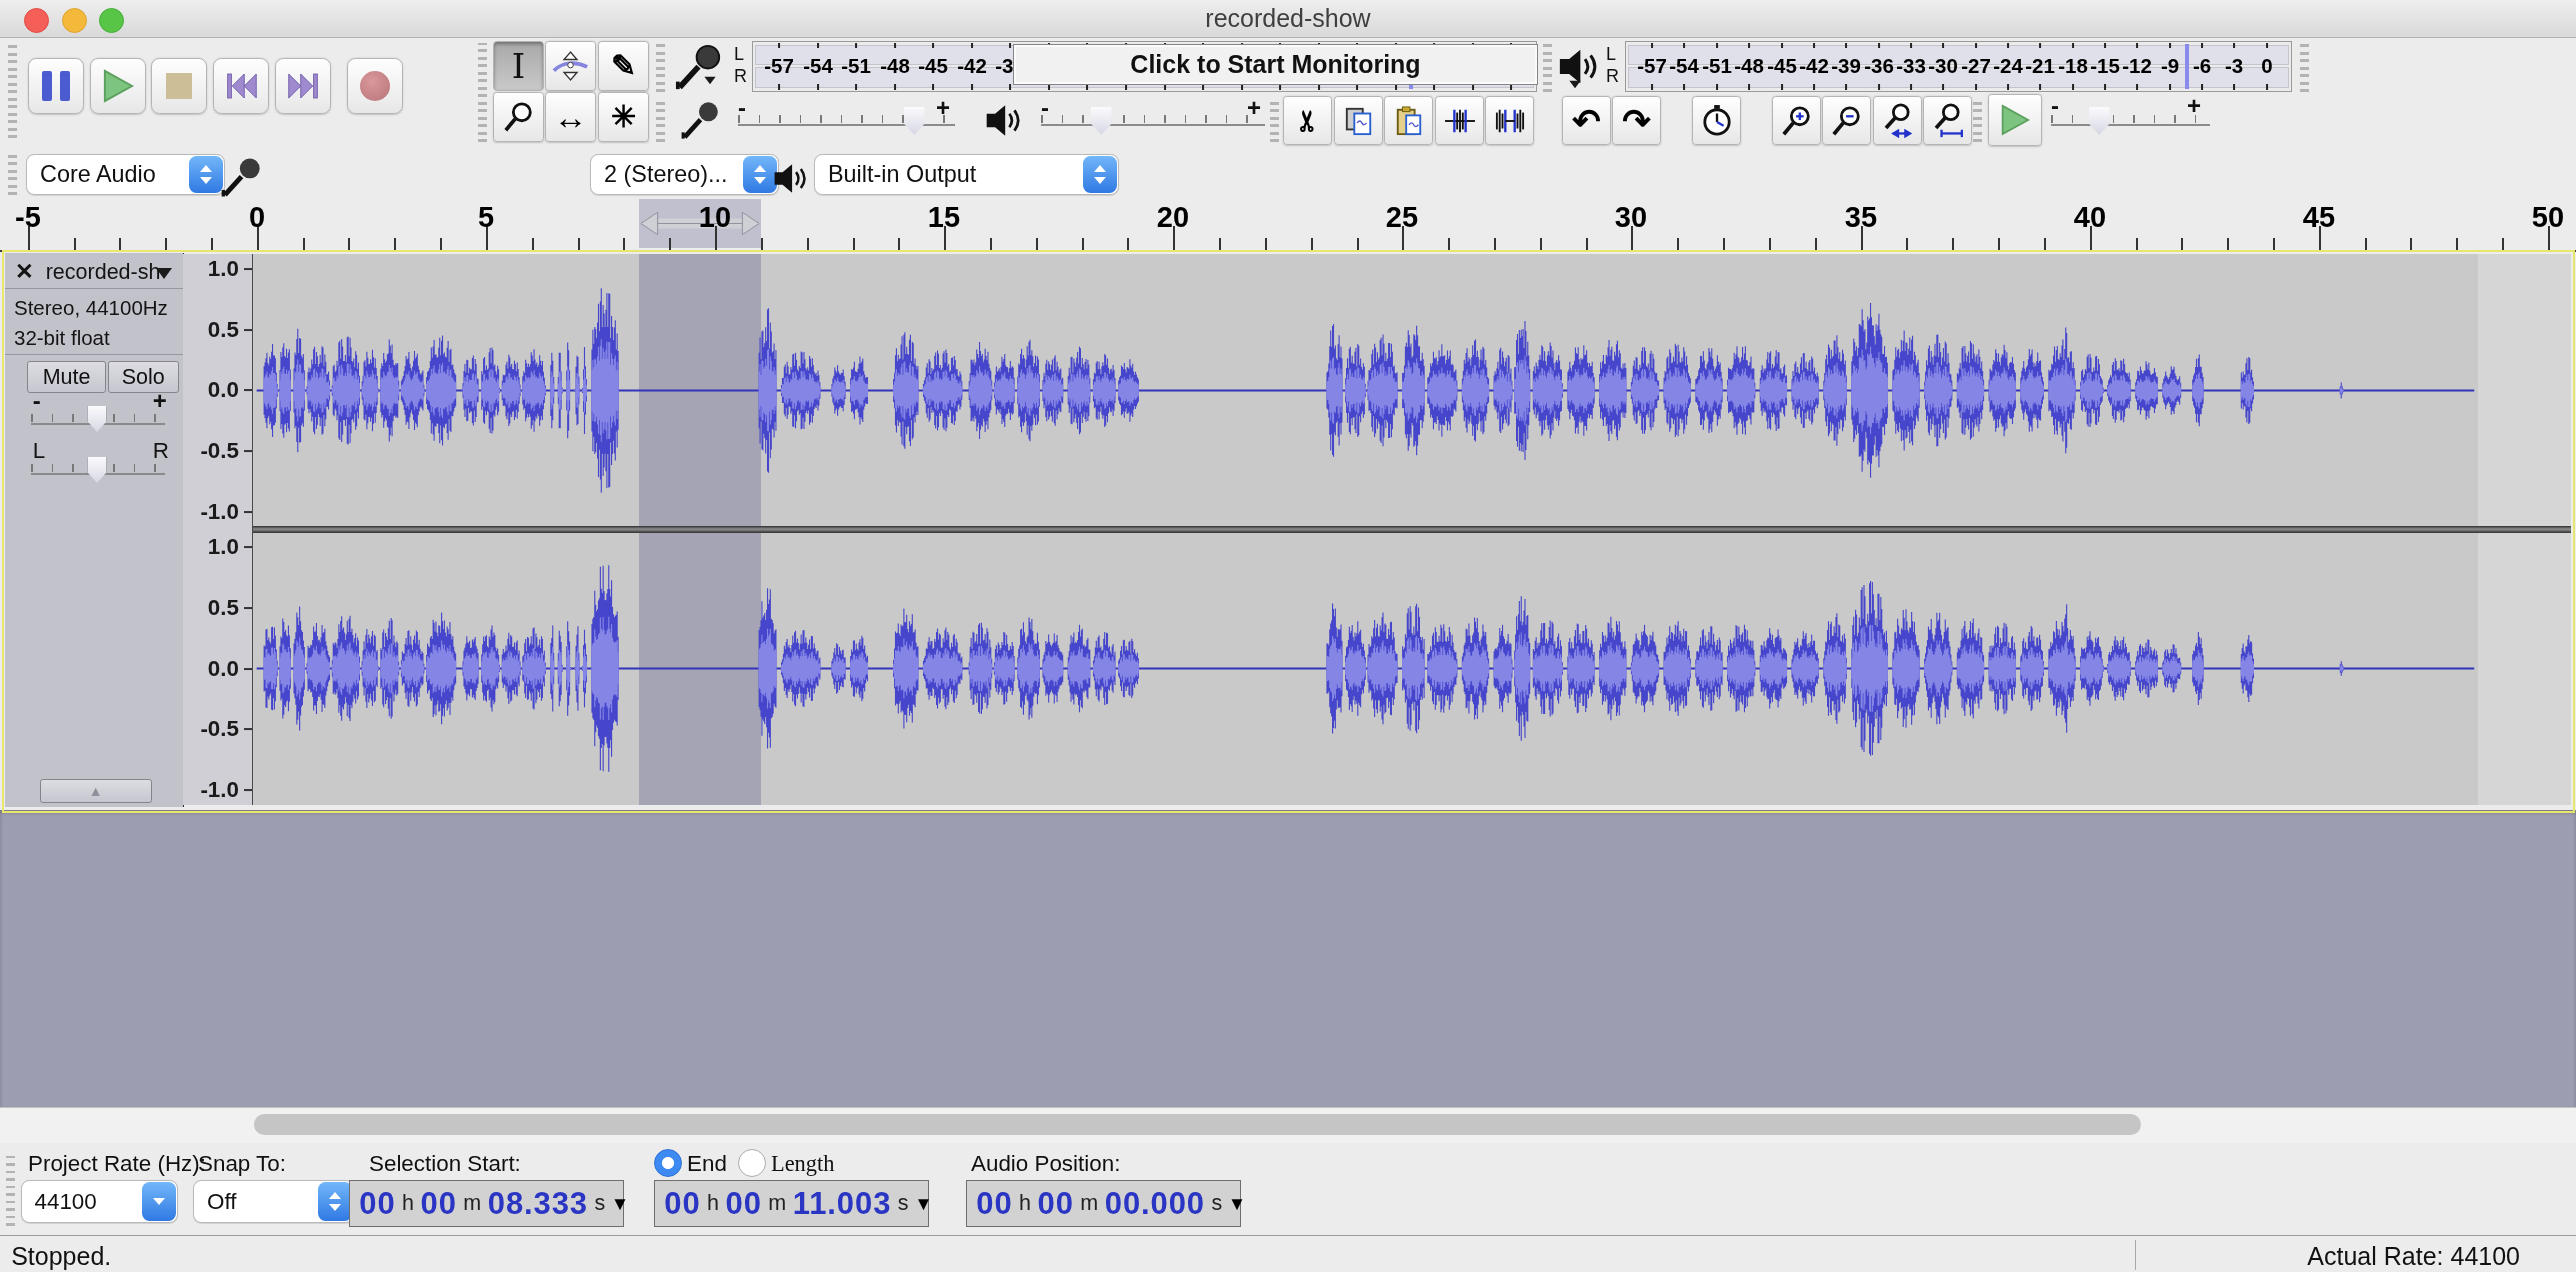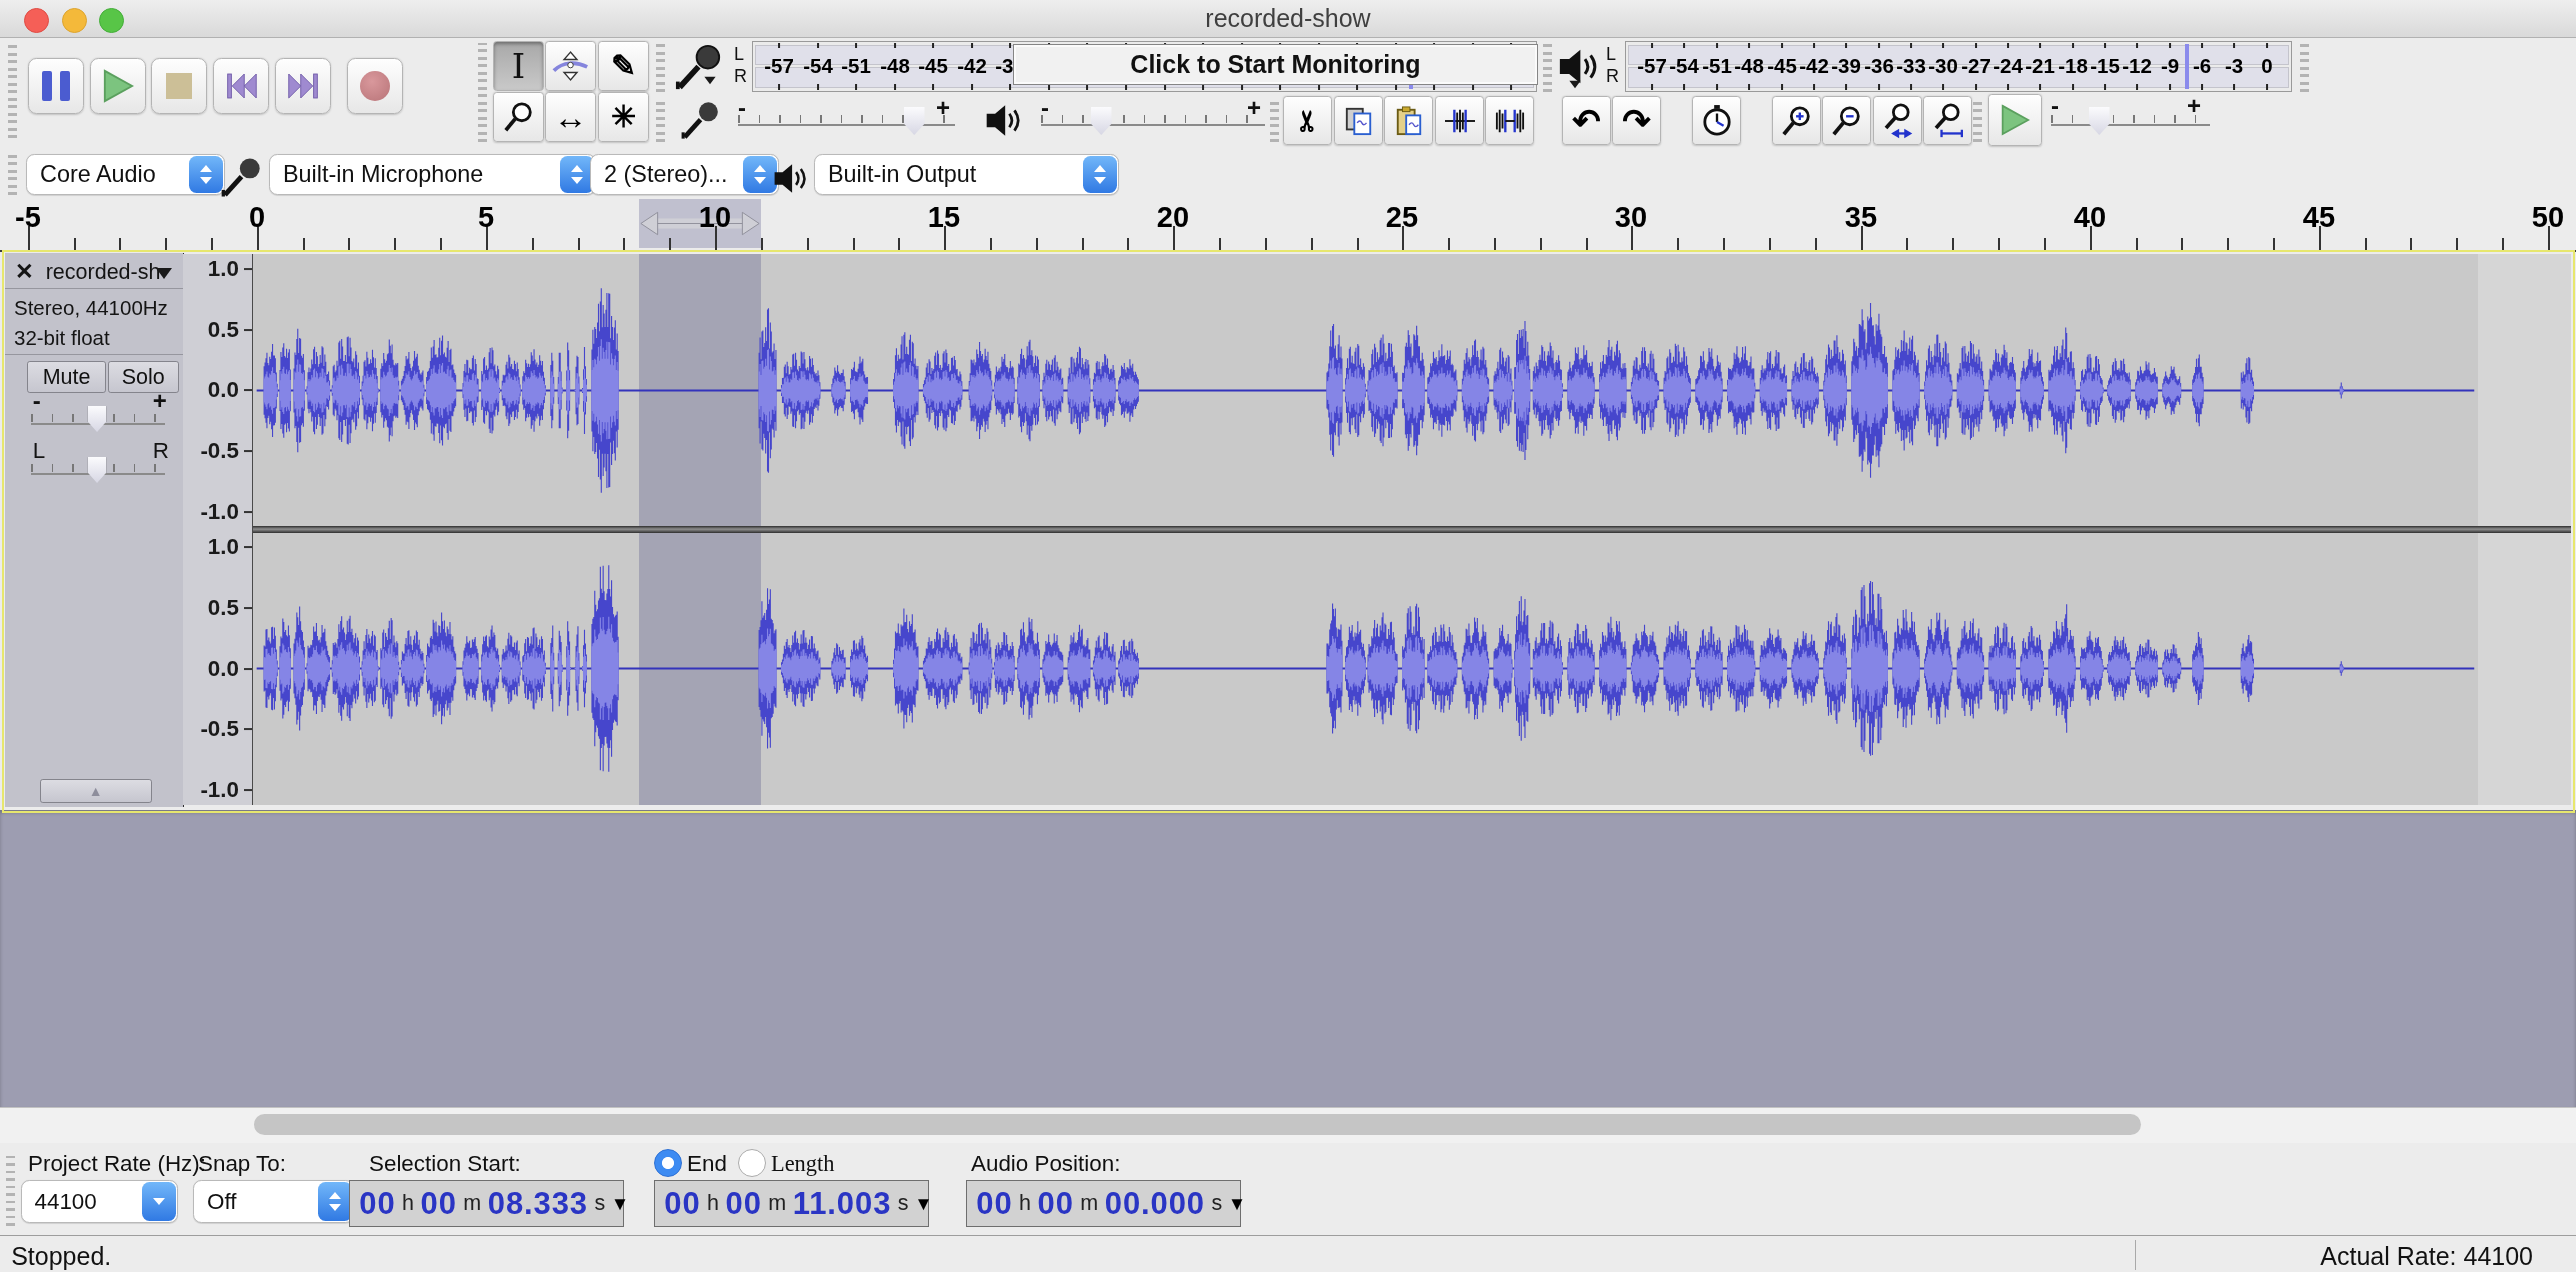--- a/index.html
+++ b/index.html
@@ -472,27 +472,20 @@
       <div class="stepper">
           <div class="chev-up"></div>
           <div class="chev-dn"></div>
         </div>
     </div>
     <svg class="abs" style="left:220px;top:118px;" width="43" height="43" viewBox="0 0 26 25">
         <circle cx="18" cy="7" r="6" fill="#3a3a3a"></circle>
         <line x1="3" y1="23" x2="13" y2="12" stroke="#111" stroke-width="3"></line>
         <line x1="2" y1="20" x2="2" y2="24" stroke="#111" stroke-width="2"></line>
       </svg>
-    <div class="combo" style="left:269px;top:116px;width:312px;">
-      <span>Built-in Microphone</span>
-      <div class="stepper">
-          <div class="chev-up"></div>
-          <div class="chev-dn"></div>
-        </div>
-    </div>
     <div class="combo" style="left:590px;top:116px;width:174px;">
       <span>2 (Stereo)...</span>
       <div class="stepper">
           <div class="chev-up"></div>
           <div class="chev-dn"></div>
         </div>
     </div>
     <svg class="abs" style="left:771px;top:123px;" width="39" height="35" viewBox="0 0 24 22">
         <polygon points="2,7 7,7 13,2 13,20 7,15 2,15" fill="#111"></polygon>
         <path d="M15.5 7 q3 4 0 8 M18.5 5 q4.5 6 0 12" stroke="#111" fill="none" stroke-width="1.6"></path>
@@ -707,17 +700,17 @@
         <span class="tfu">m</span>
       <span class="tfd">00.000</span>
         <span class="tfu" style="margin-right:0;">s</span>
       <span class="tfarrow">▼</span>
     </div>
   </div>
 
   <div class="statusbar">
     <div class="abs" style="left:11.2px;top:5.6px;">Stopped.</div>
     <div class="vline" style="left:2135px;top:3.7px;height:30px;"></div>
-    <div class="abs" style="right:43px;top:5.6px;text-align:right;">Actual Rate: 44100</div>
+    <div class="abs" style="right:56px;top:5.6px;text-align:right;">Actual Rate: 44100</div>
   </div>
 
 </div>
 
 
 </body></html>

